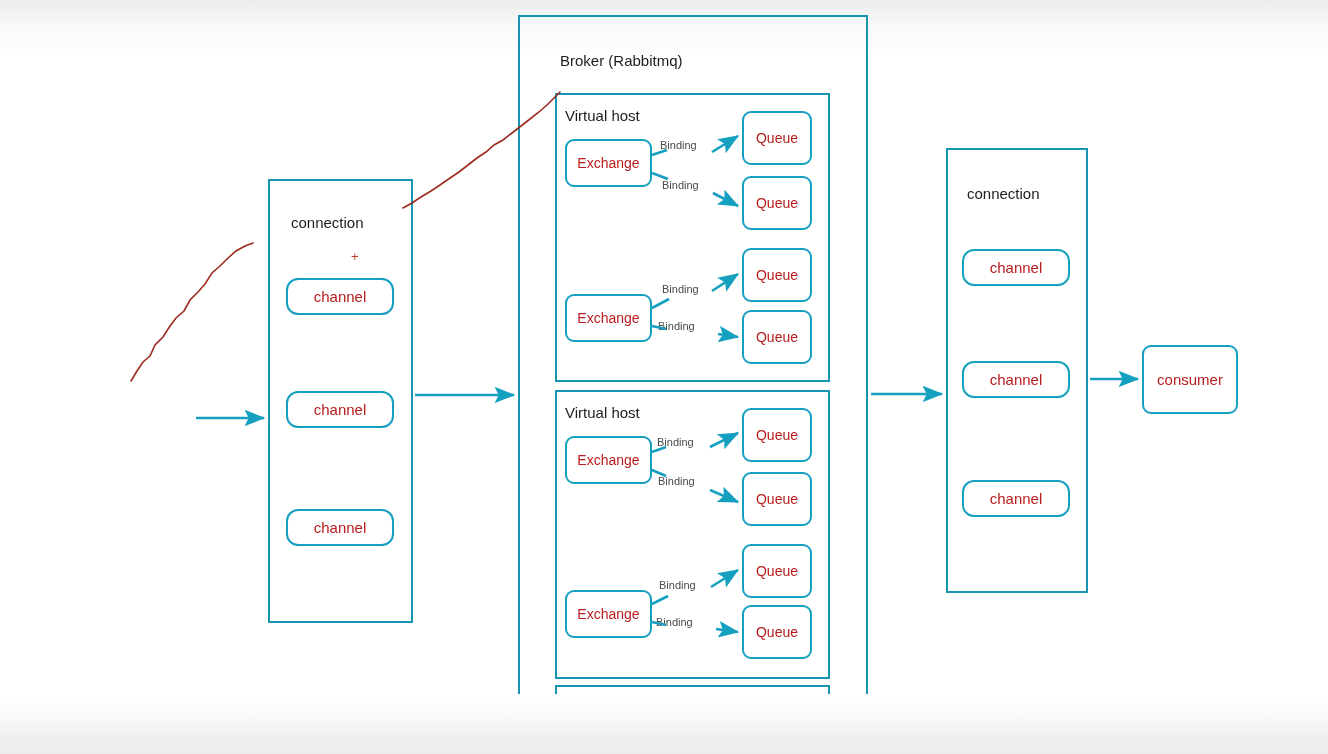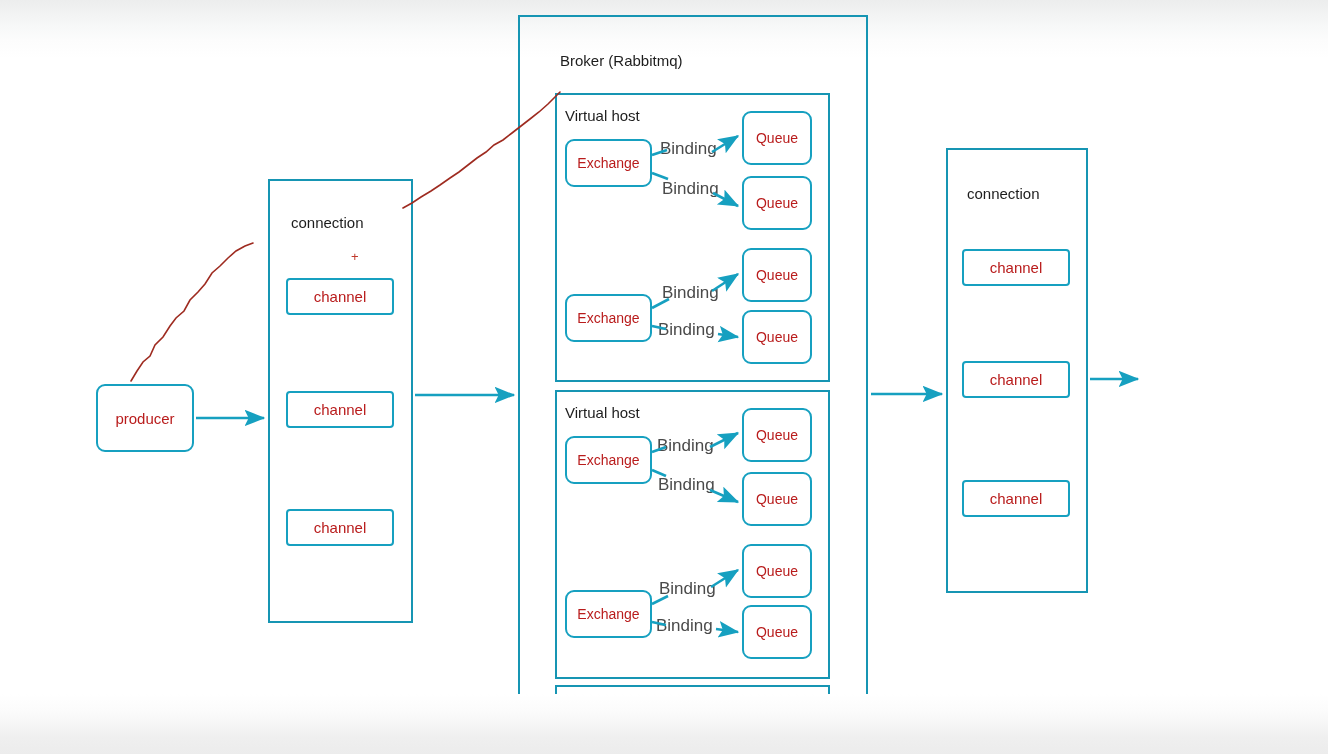--- a/index.html
+++ b/index.html
@@ -34,32 +34,32 @@
     position:absolute;
     box-sizing:border-box;
     border:2px solid #16a0c0;
     border-radius:9px;
     background:#ffffff;
     display:flex;align-items:center;justify-content:center;
     color:#b91c1c;
     font-size:15px;
     font-family:"Liberation Sans", sans-serif;
   }
-  .rbox.pill{border-radius:4px;}
+  .rbox.pill{border-radius:12px;}
   .hdr{
     position:absolute;
     font-weight:normal;
     color:#1d1d1d;
     font-size:15px;
     white-space:nowrap;
   }
   .lbl{
     position:absolute;
     color:#4a4a4a;
-    font-size:17px;
+    font-size:11px;
     white-space:nowrap;
     font-family:"Liberation Sans", sans-serif;
   }
   svg.overlay{
     position:absolute;left:0;top:0;width:1328px;height:754px;
     pointer-events:none;
   }
   .plusmark{
     position:absolute;
     color:#c0392b;
@@ -74,23 +74,20 @@
   .progress-fill{
     position:absolute;left:0;top:737px;height:4px;
     background:#00a0e3;
   }
 </style>
 </head>
 <body>
 
 <div id="stage">
 
-  <div class="rbox" style="left:96px;top:384px;width:98px;height:68px;">
-    <span>producer</span>
-  </div>
 
   <div class="box" style="left:268px;top:179px;width:145px;height:444px;"></div>
   <div class="hdr" style="left:291px;top:214px;">connection</div>
   <div class="plusmark" style="left:351px;top:250px;">+</div>
 
   <div class="rbox pill" style="left:286px;top:278px;width:108px;height:37px;">
     <span>channel</span>
   </div>
   <div class="rbox pill" style="left:286px;top:391px;width:108px;height:37px;">
     <span>channel</span>
@@ -165,20 +162,23 @@
   <div class="rbox pill" style="left:962px;top:249px;width:108px;height:37px;">
     <span>channel</span>
   </div>
   <div class="rbox pill" style="left:962px;top:361px;width:108px;height:37px;">
     <span>channel</span>
   </div>
   <div class="rbox pill" style="left:962px;top:480px;width:108px;height:37px;">
     <span>channel</span>
   </div>
 
+  <div class="rbox" style="left:1142px;top:345px;width:96px;height:69px;">
+    <span>consumer</span>
+  </div>
 
   <svg class="overlay" viewBox="0 0 1328 754" xmlns="http://www.w3.org/2000/svg">
     <defs>
       <marker id="arw" markerWidth="9" markerHeight="9" refX="7.5" refY="3.2" orient="auto" markerUnits="strokeWidth">
         <path d="M0,0 L8,3.2 L0,6.4 L1.6,3.2 Z" fill="#16a0c0"></path>
       </marker>
     </defs>
 
     <g stroke="#16a0c0" stroke-width="2.6" fill="none">
 

